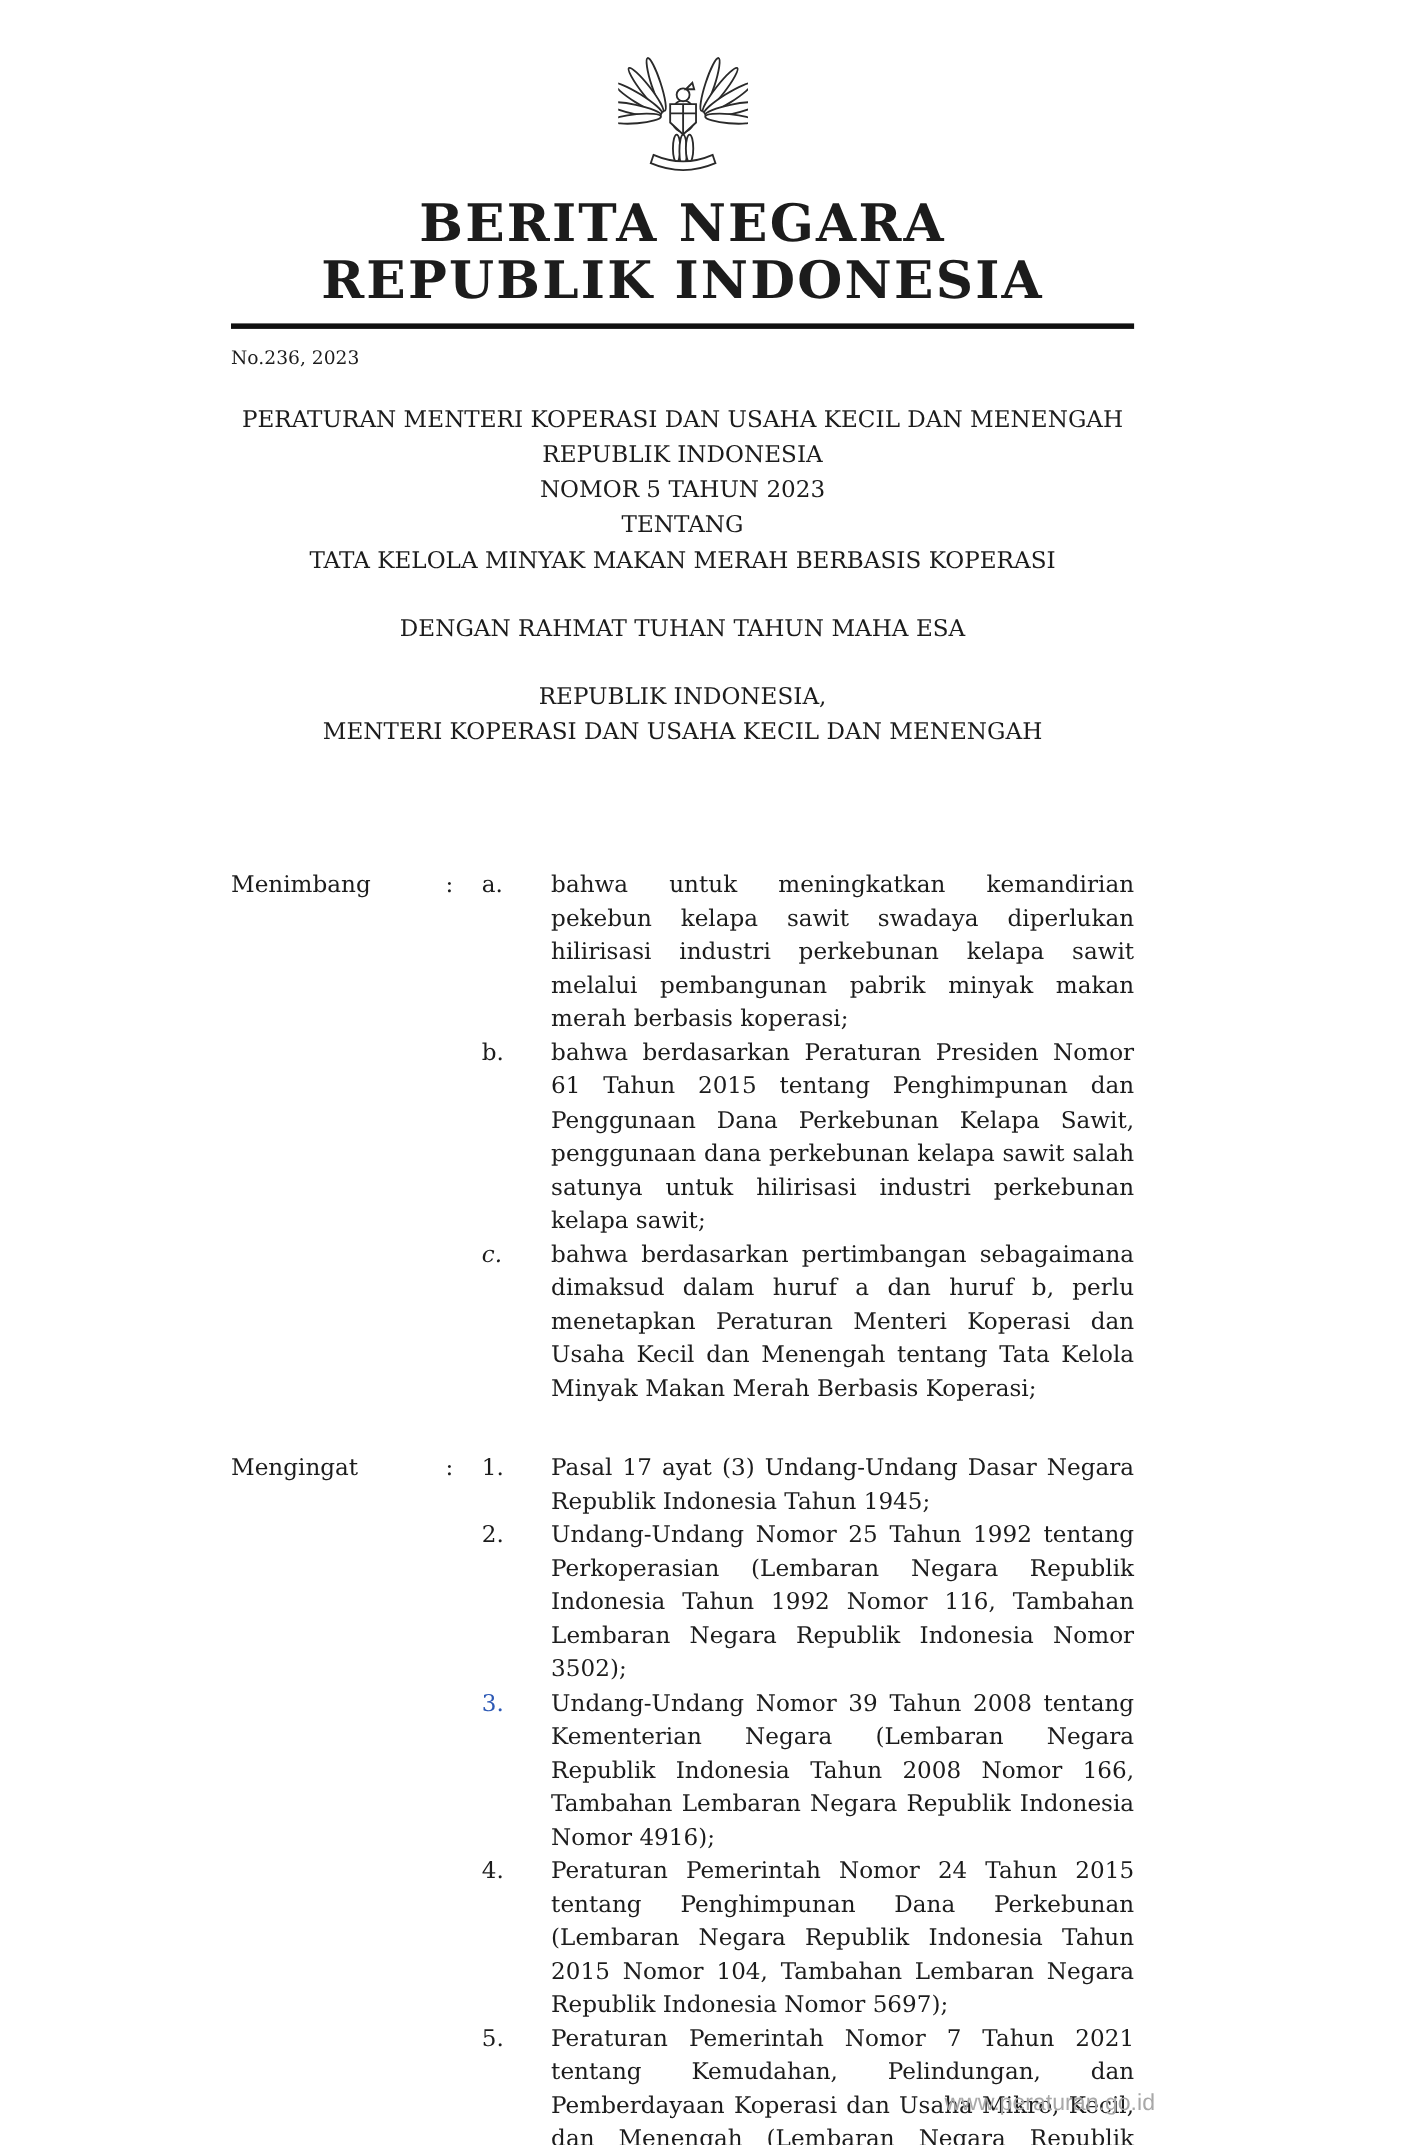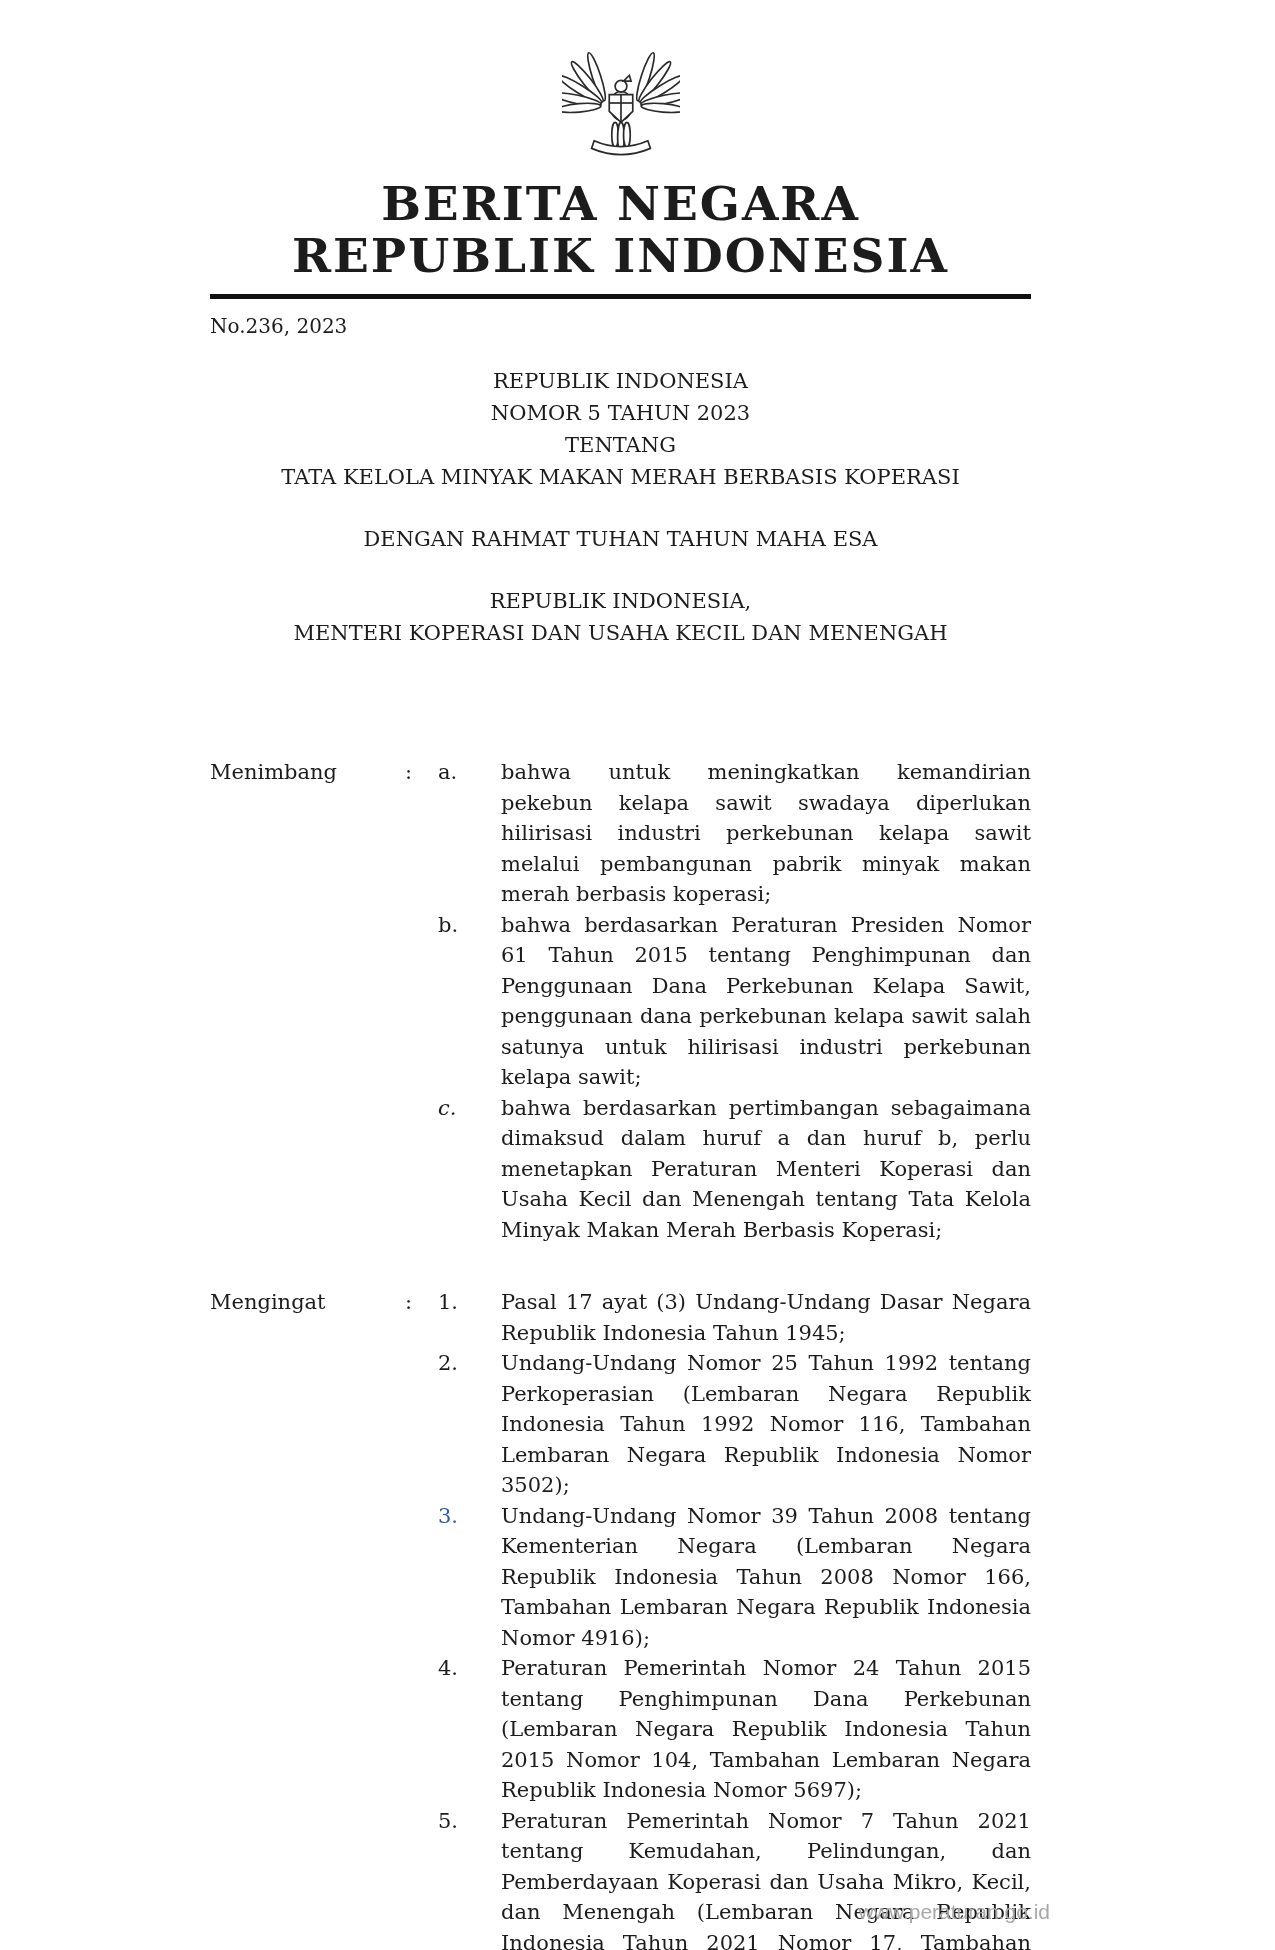--- a/index.html
+++ b/index.html
@@ -27,21 +27,21 @@
   }
   .head-rule {
     border: none;
     border-top: 5px solid #101010;
     margin-top: 12px;
   }
 
   .issue-row {
     display: flex;
     margin-top: 12px;
-    font-size: 20px;
+    font-size: 17px;
     line-height: 30px;
   }
   .issue-number { width: 307px; flex: none; }
   .issue-subject { flex: 1; text-align: justify; text-align-last: left; }
 
   .reg-heading { text-align: center; margin-top: 24px; font-size: 21px; line-height: 32px; }
   .reg-heading .gap { height: 30px; }
 
   .section {
     display: flex;
@@ -117,20 +117,21 @@
     <div class="masthead-line">BERITA NEGARA</div>
     <div class="masthead-line">REPUBLIK INDONESIA</div>
   </div>
   <hr class="head-rule">
 
   <div class="issue-row">
     <div class="issue-number">No.236, 2023</div>
   </div>
 
   <div class="reg-heading">
+    <div>PERATURAN MENTERI KOPERASI DAN USAHA KECIL DAN MENENGAH</div>
     <div>REPUBLIK INDONESIA</div>
     <div>NOMOR 5 TAHUN 2023</div>
     <div>TENTANG</div>
     <div>TATA KELOLA MINYAK MAKAN MERAH BERBASIS KOPERASI</div>
     <div class="gap"></div>
     <div>DENGAN RAHMAT TUHAN TAHUN MAHA ESA</div>
     <div class="gap"></div>
     <div>REPUBLIK INDONESIA,</div>
     <div>MENTERI KOPERASI DAN USAHA KECIL DAN MENENGAH</div>
   </div>

